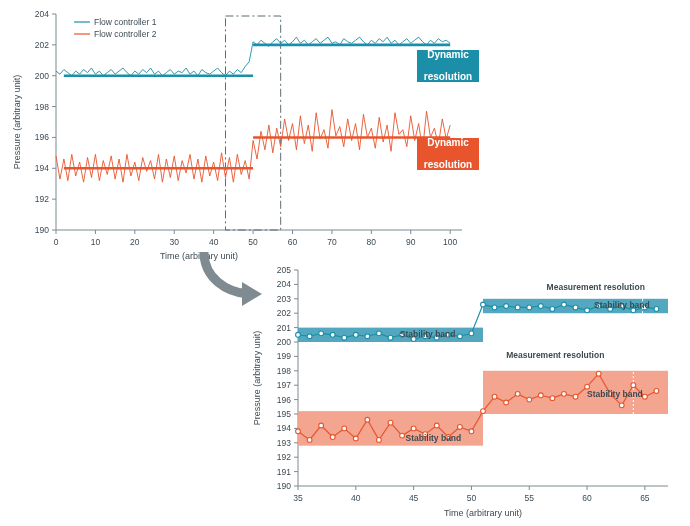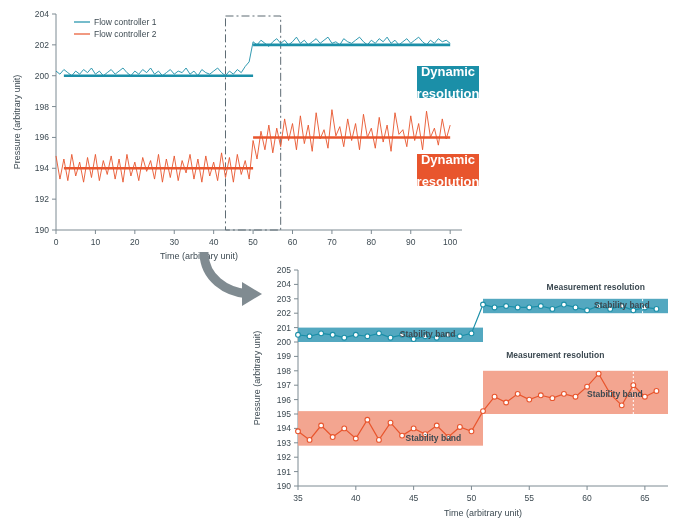--- a/index.html
+++ b/index.html
@@ -5,22 +5,22 @@
   html,body{margin:0;padding:0;background:#ffffff;}
   body{width:690px;height:526px;position:relative;font-family:"Liberation Sans",sans-serif;overflow:hidden;}
   .wrap{position:absolute;left:0;top:0;width:690px;height:526px;}
 
   
   .axlabel{font-size:9px;fill:#3d4a52;}
   .ticktext{font-size:8.5px;fill:#3d4a52;}
   .legendtext{font-size:8.5px;fill:#3d4a52;}
 
   
-  .badge{position:absolute;color:#fff;font-size:13px;font-weight:bold;line-height:11px;
-         display:flex;align-items:flex-start;justify-content:center;text-align:center;margin-top:16px;}
+  .badge{position:absolute;color:#fff;font-size:10px;font-weight:bold;line-height:11px;
+         display:flex;align-items:flex-end;justify-content:center;text-align:center;}
   .badge span{display:block;}
 
   svg{display:block;}
 </style>
 </head>
 <body>
 
 <div class="wrap">
 
   <svg id="topsvg" width="470" height="260" style="position:absolute;left:8px;top:4px;">

